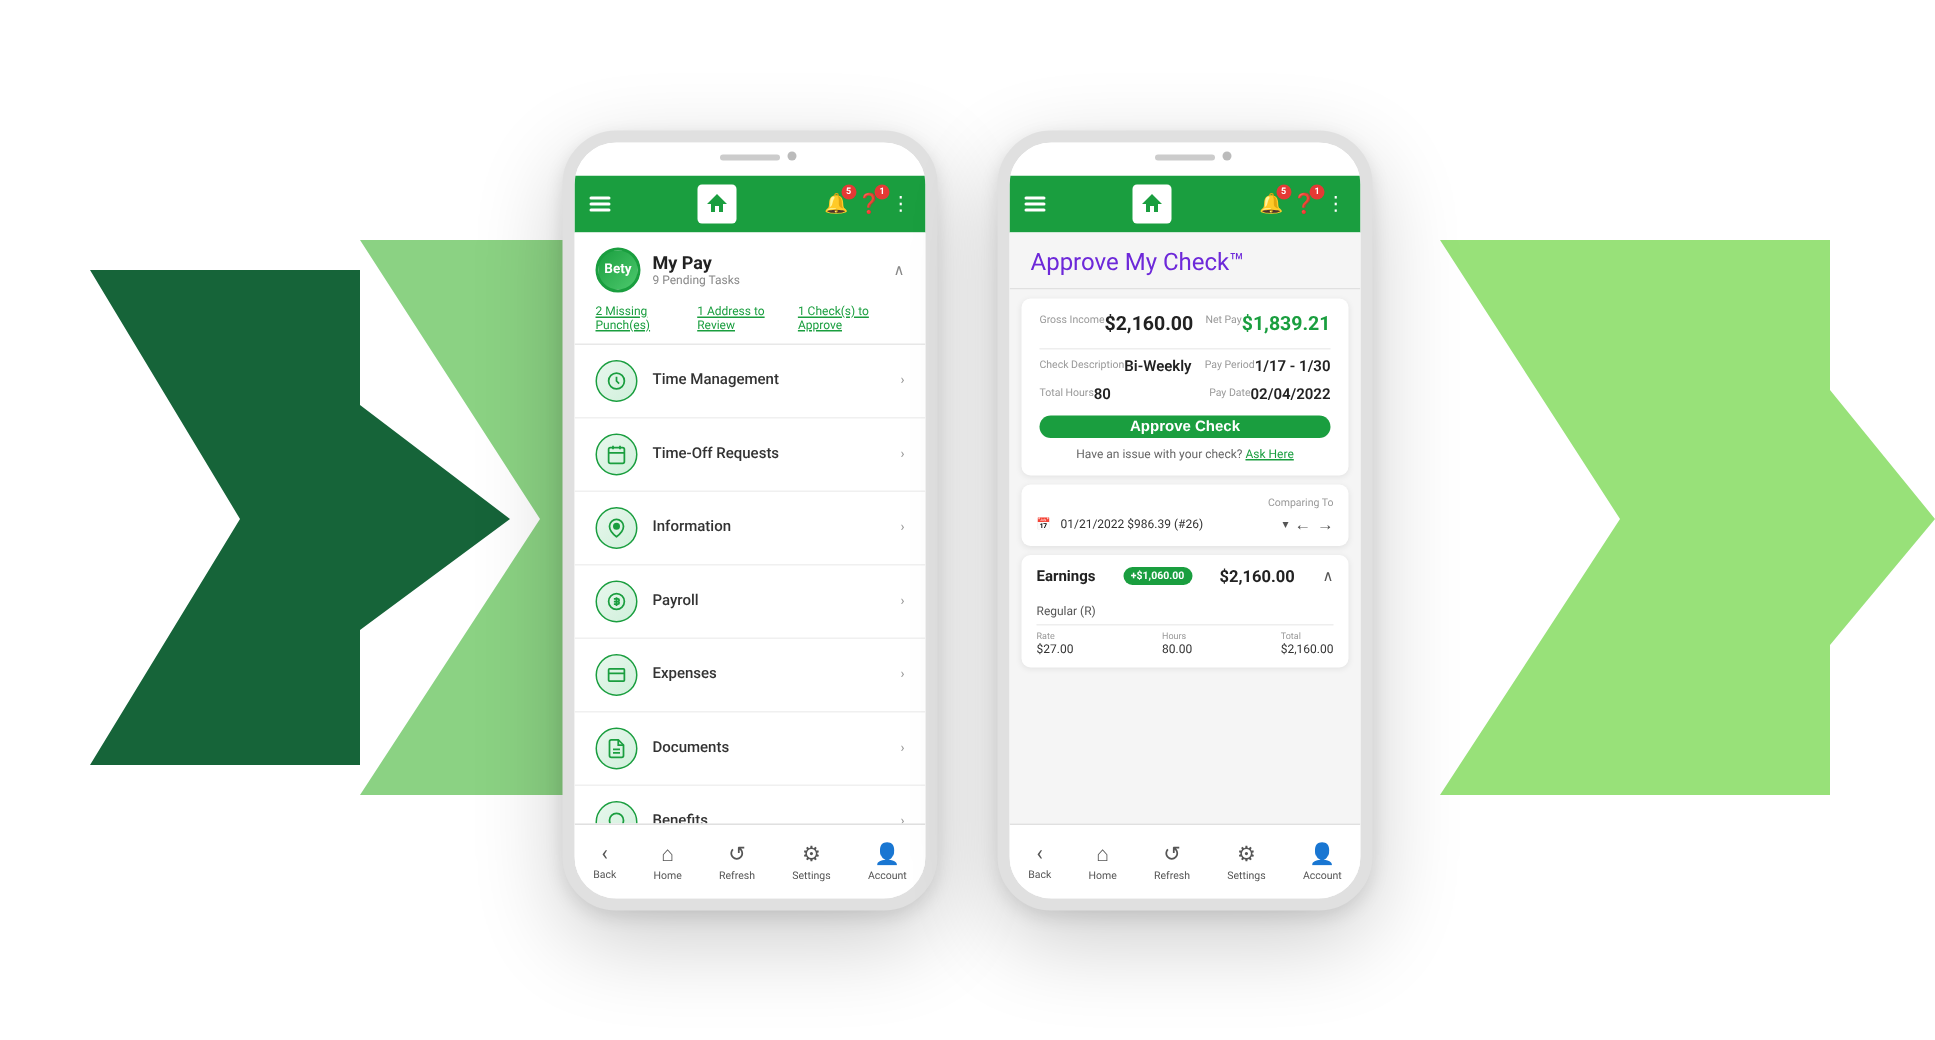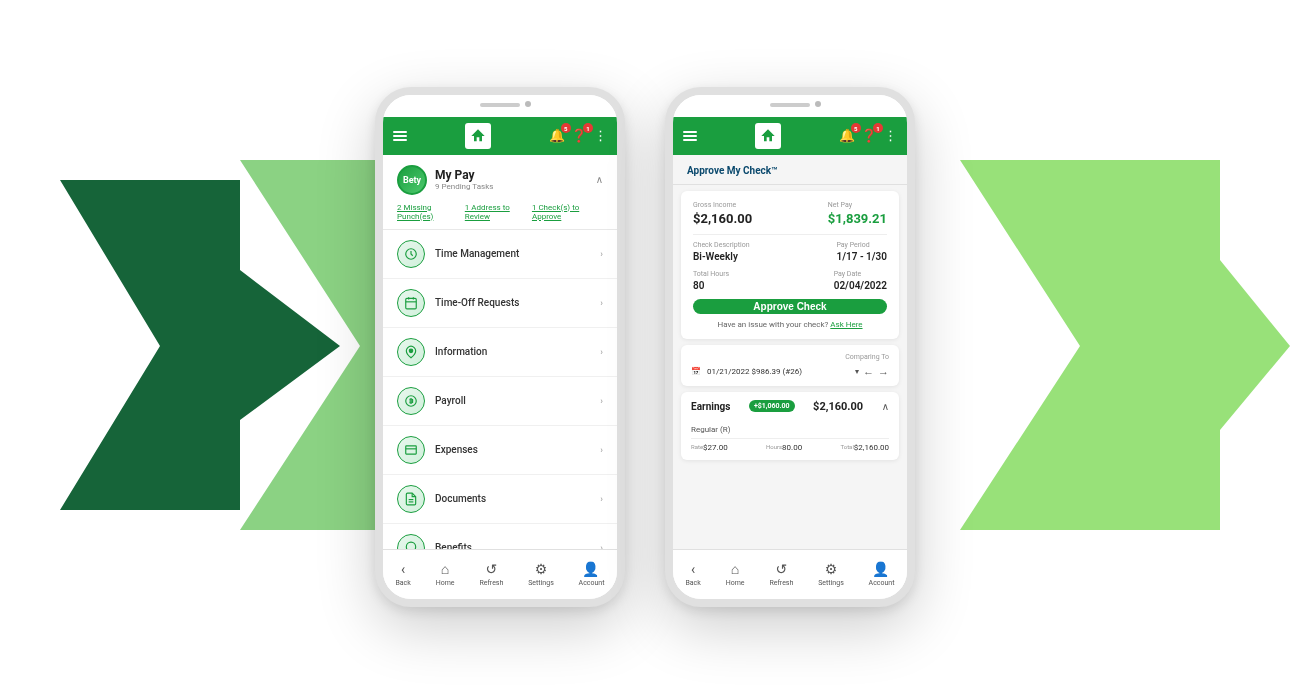--- a/index.html
+++ b/index.html
@@ -300,23 +300,23 @@
     }
 
     
     .approve-header {
       background: #f5f5f5;
       padding: 10px 14px 8px;
       border-bottom: 1px solid #e0e0e0;
     }
 
     .approve-title {
-      font-size: 10px;
-      font-weight: 700;
-      color: #0c4a6e;
+      font-size: 16px;
+      font-weight: 400;
+      color: #6d28d9;
     }
 
     .approve-content {
       flex: 1;
       overflow: hidden;
       background: #f5f5f5;
       display: flex;
       flex-direction: column;
       gap: 6px;
       padding: 6px 8px;
@@ -330,21 +330,21 @@
     }
 
     .pay-card-row {
       display: flex;
       justify-content: space-between;
       margin-bottom: 8px;
     }
 
     .pay-field {
       display: flex;
-      flex-direction: column;
+      flex-direction: row;
     }
 
     .pay-field-label {
       font-size: 7px;
       color: #999;
       margin-bottom: 2px;
     }
 
     .pay-field-value {
       font-size: 13px;
@@ -472,21 +472,21 @@
 
     .earnings-row {
       display: flex;
       justify-content: space-between;
       padding-top: 4px;
       border-top: 1px solid #eee;
     }
 
     .earnings-col {
       display: flex;
-      flex-direction: row;
+      flex-direction: column;
     }
 
     .earnings-col-label {
       font-size: 6px;
       color: #999;
     }
 
     .earnings-col-value {
       font-size: 8px;
       color: #333;

